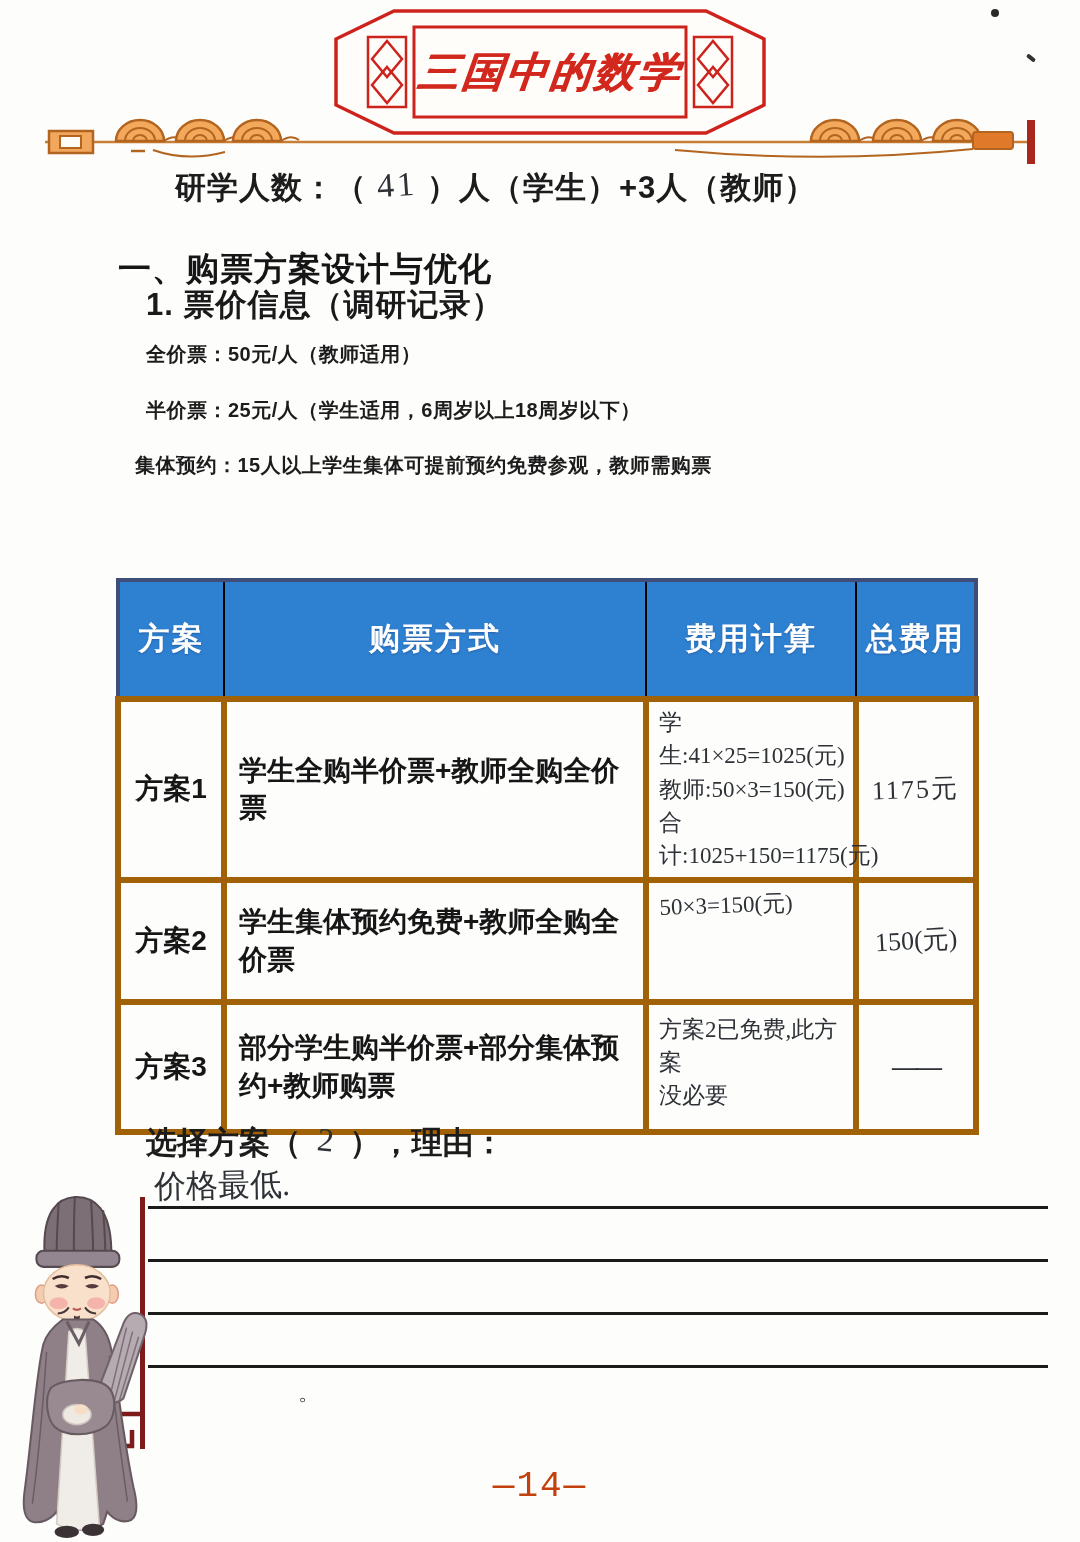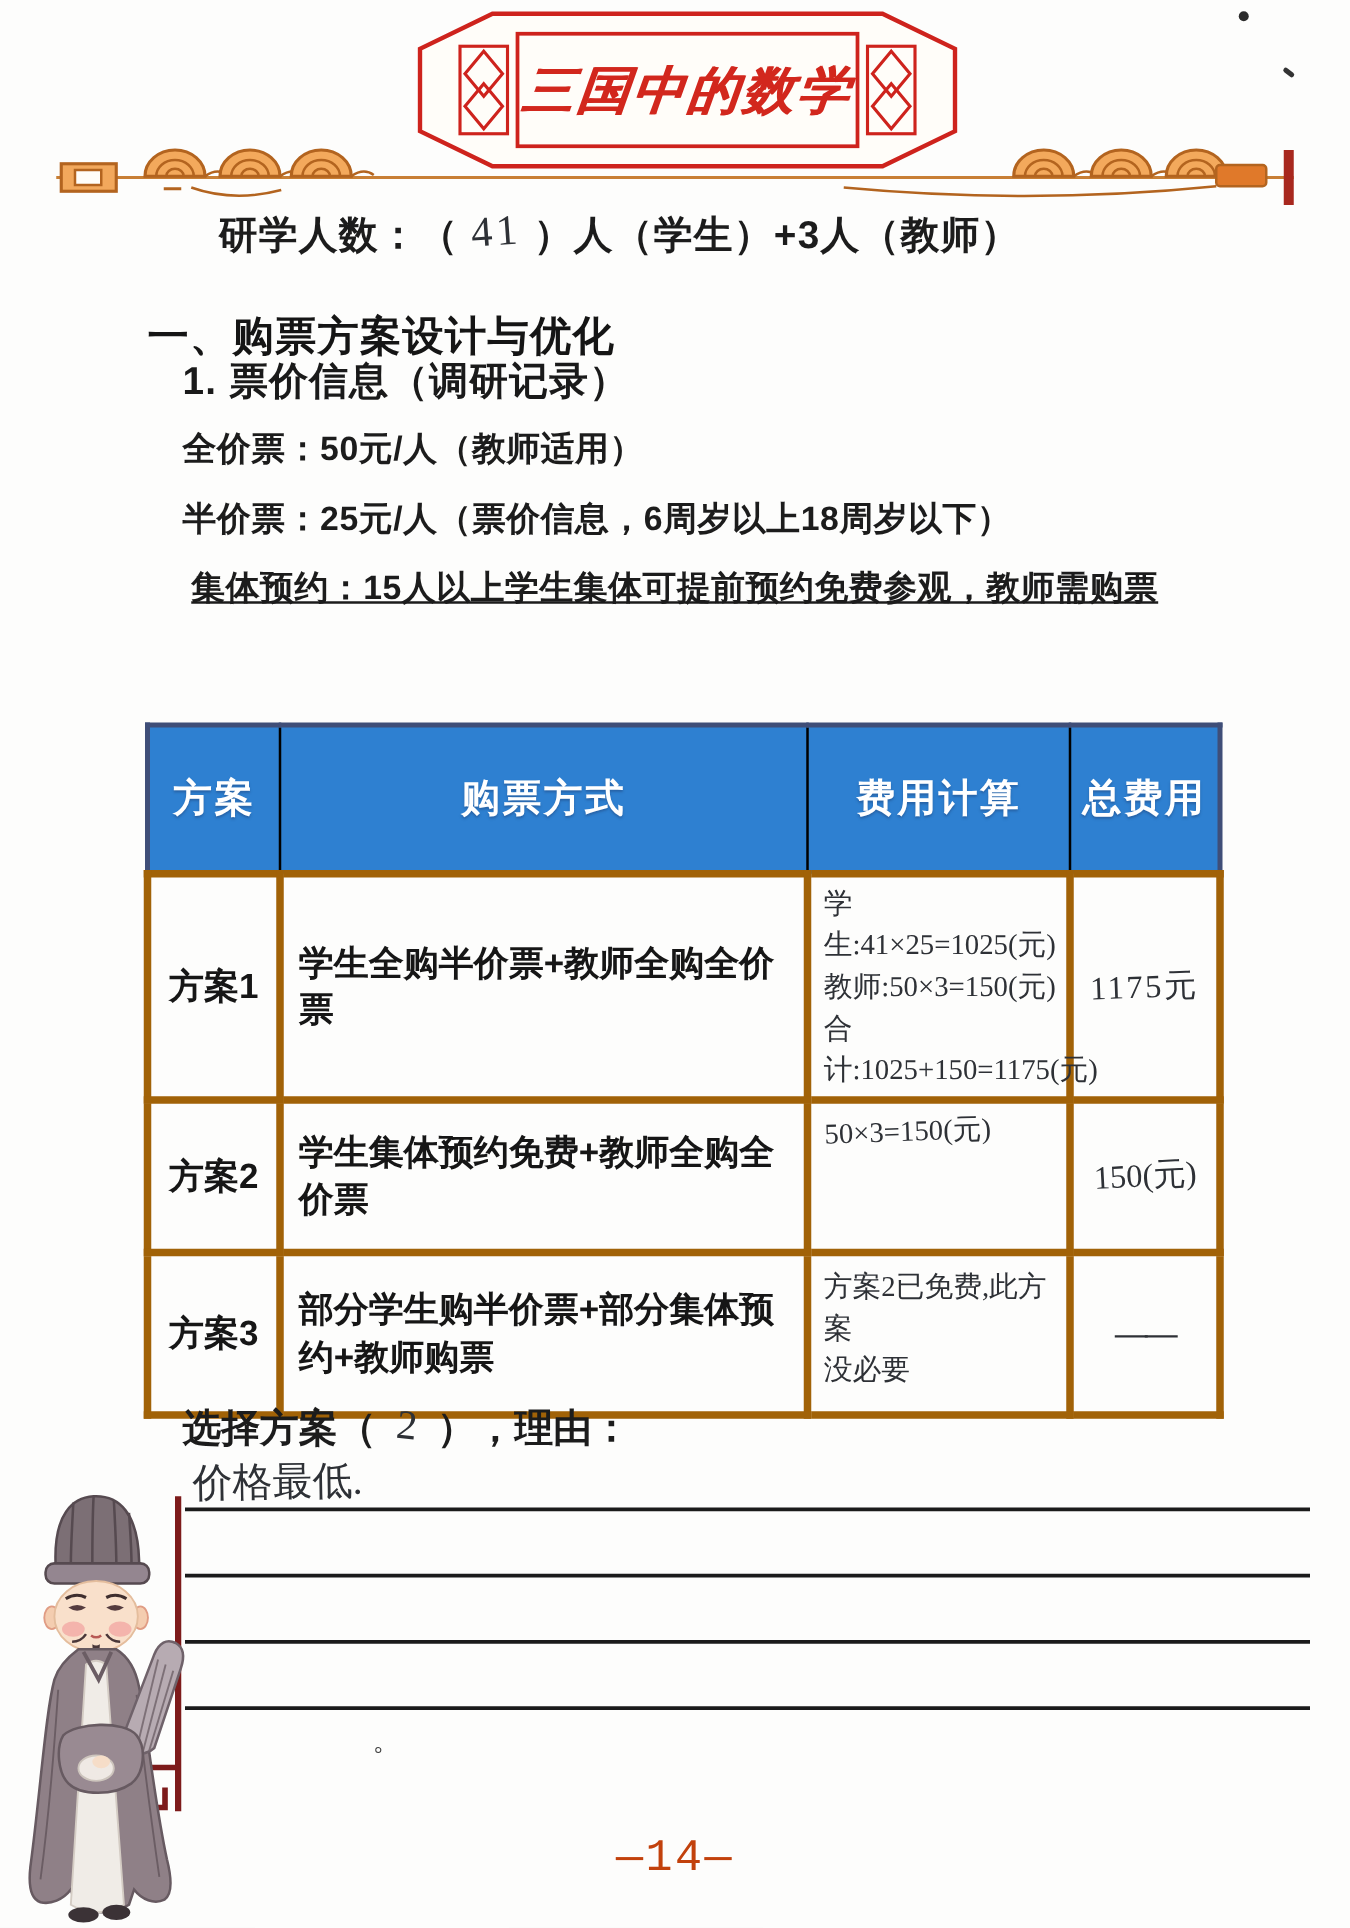--- a/index.html
+++ b/index.html
@@ -17,24 +17,24 @@
   }
 
   
   .abs { position:absolute; margin:0; white-space:nowrap; }
   .participants { left:175px; top:167px; font-size:31px; font-weight:600; color:#1c1c1c; letter-spacing:1px; }
   .h-main  { left:118px; top:227px; font-size:33px; font-weight:800; color:#151515; letter-spacing:1px;margin-top:20px; }
   .h-sub   { font-size:31px; font-weight:800; color:#1a1a1a; letter-spacing:1px; }
   .sub1 { left:146px; top:284px; }
   .sub2 { left:146px; top:505px; }
   .sub3 { left:146px; top:1068px; }
-  .price { font-size:27px; font-weight:650; color:#1c1c1c; letter-spacing:0.5px; }
+  .price { font-size:20px; font-weight:650; color:#1c1c1c; letter-spacing:0.5px; }
   .price.p0 { left:146px; top:341px; }
   .price.p1 { left:146px; top:397px; }
-  .price.p2 { left:153px; top:452px;text-decoration:underline; }
+  .price.p2 { left:135px; top:452px; }
   .choose-line { left:146px; top:1122px; font-size:31px; font-weight:650; color:#1c1c1c; }
 
   
   .hw {
     font-family:cursive;
     color:#2e3136;
     font-weight:500;
   }
   .hw-count { display:inline-block; font-size:34px; margin:0 10px; transform:rotate(-4deg) translateY(-2px); letter-spacing:3px; }
   .hw-choose { display:inline-block; font-size:33px; margin:0 16px; transform:rotate(6deg) translateY(-2px); }
@@ -151,21 +151,21 @@
       <polygon points="385,61 400,79 385,97 370,79" fill="none" stroke="#ce231d" stroke-width="2.5"></polygon>
     </svg>
     <div class="banner-title">三国中的数学</div>
   </div>
 
   <p class="abs participants"><span>研学人数：（</span><span class="hw hw-count">41</span><span>）人（学生）+3人（教师）</span></p>
 
   <h2 class="abs h-main">一、购票方案设计与优化</h2>
   <h3 class="abs h-sub sub1">1. 票价信息（调研记录）</h3>
   <p class="abs price p0">全价票：50元/人（教师适用）</p>
-  <p class="abs price p1">半价票：25元/人（票价信息，6周岁以上18周岁以下）</p>
+  <p class="abs price p1">半价票：25元/人（学生适用，6周岁以上18周岁以下）</p>
   <p class="abs price p2">集体预约：15人以上学生集体可提前预约免费参观，教师需购票</p>
 
   <table class="plan-table">
     <colgroup>
       <col style="width:106px">
         <col style="width:422px">
         <col style="width:210px">
         <col style="width:120px">
     </colgroup>
     <thead>

